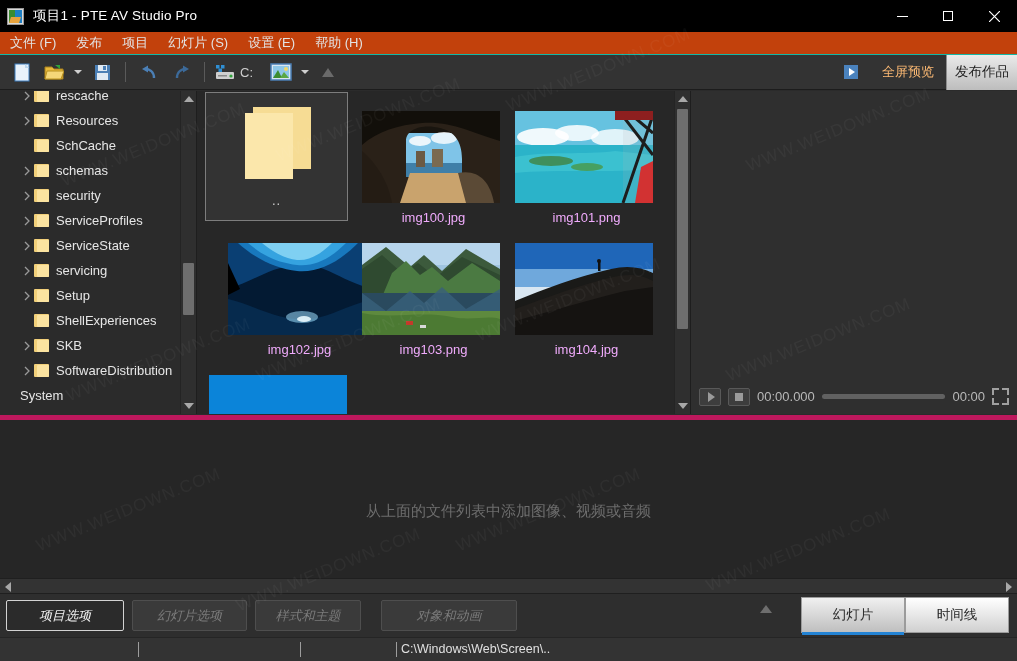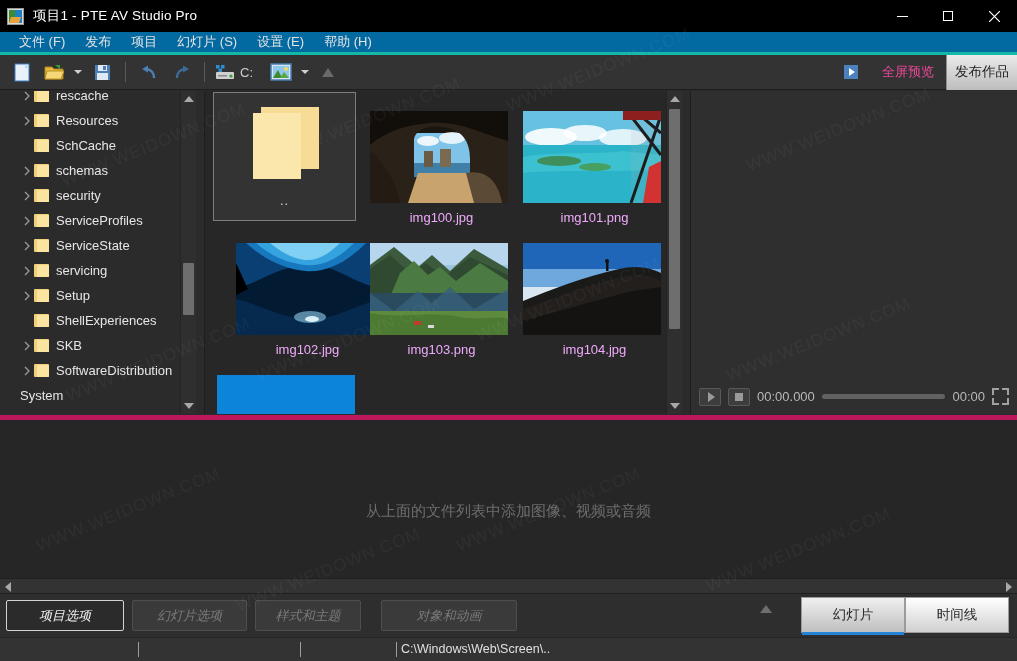--- a/index.html
+++ b/index.html
@@ -25,45 +25,45 @@
   .app-icon .b { left:7px; top:1px; width:7px; height:13px; background:#1f7fc4; }
   .app-icon .o { left:2px; top:8px; width:10px; height:6px; background:#e8a33d; transform:skewX(-18deg);}
   .title-text { color:#fff; font-size:13.5px; letter-spacing:.2px;}
   .win-ctrls { position:absolute; right:0; top:0; height:32px; display:flex; }
   .win-btn { width:46px; height:32px; display:flex; align-items:center; justify-content:center;
              color:#fff; font-size:13px; }
   .box-glyph { width:10px; height:10px; border:1px solid #fff; }
   .min-glyph { width:11px; height:1px; background:#fff; }
 
   
-  .menubar { height:23px; background:#0369a1; display:flex; align-items:center;
-             padding-left:9px; border-bottom:3px solid #14b8a6; position:relative; z-index:5;}
+  .menubar { height:23px; background:#c2410c; display:flex; align-items:center;
+             border-bottom:1px solid #14b8a6; position:relative; z-index:5;}
   .menu-item { color:#e3e3e3; font-size:13px; padding:2px 10px; }
 
   
   .toolbar { height:35px; background:#333333; display:flex; align-items:center;
              border-bottom:1px solid #1c1c1c; position:relative; z-index:5;}
   .tb-btn { width:32px; height:30px; display:flex; align-items:center; justify-content:center; }
   .tb-sep { width:1px; height:20px; background:#5a5a5a; margin:0 7px; }
   .caret { width:0;height:0;border-left:4px solid transparent;border-right:4px solid transparent;
            border-top:4px solid #cfcfcf; }
   .drive-label { color:#cfcfcf; font-size:13px; margin-left:2px; margin-right:2px;}
   .up-tri { width:0;height:0;border-left:6px solid transparent;border-right:6px solid transparent;
             border-bottom:9px solid #6a6a6a; }
   .tb-right { margin-left:auto; display:flex; align-items:center; height:35px; }
-  .preview-btn { display:flex; align-items:center; gap:24px; padding:0 12px; height:35px; color:#ec4899;}
+  .preview-btn { display:flex; align-items:center; gap:24px; padding:0 12px; height:35px; color:#fdba74;}
   .play-sq { width:14px;height:14px; background:#4a82bd; display:flex;align-items:center;justify-content:center;}
   .play-sq b { width:0;height:0;border-left:6px solid #fff;border-top:4px solid transparent;
                border-bottom:4px solid transparent; margin-left:2px;}
   .publish-btn { height:35px; padding:0 8px; display:flex; align-items:center; justify-content:center;
      background:linear-gradient(#eaeaea,#bdbdbd); color:#1d1d1d; font-size:13.5px;
      border-left:1px solid #8d8d8d; }
 
   
-  .upper { position:absolute; left:0; top:91px; width:1017px; height:323px; display:flex;gap:8px; }
+  .upper { position:absolute; left:0; top:91px; width:1017px; height:323px; display:flex; }
 
   
   .tree-pane { width:196px; background:#2b2b2b; position:relative; overflow:hidden; }
   .tree-list { position:absolute; left:0; top:-8px; width:180px; }
   .tree-row { height:25px; display:flex; align-items:center; padding-left:20px; white-space:nowrap;}
   .chev { width:14px; flex:0 0 14px; display:flex; align-items:center; justify-content:center;}
   .chev svg { display:block; }
   .folder { width:15px; height:13px; flex:0 0 15px; margin-right:7px; position:relative; }
   .folder .fb { position:absolute; left:0; top:0; width:15px; height:13px; background:#f2d07a;
                 border-radius:1px; }

